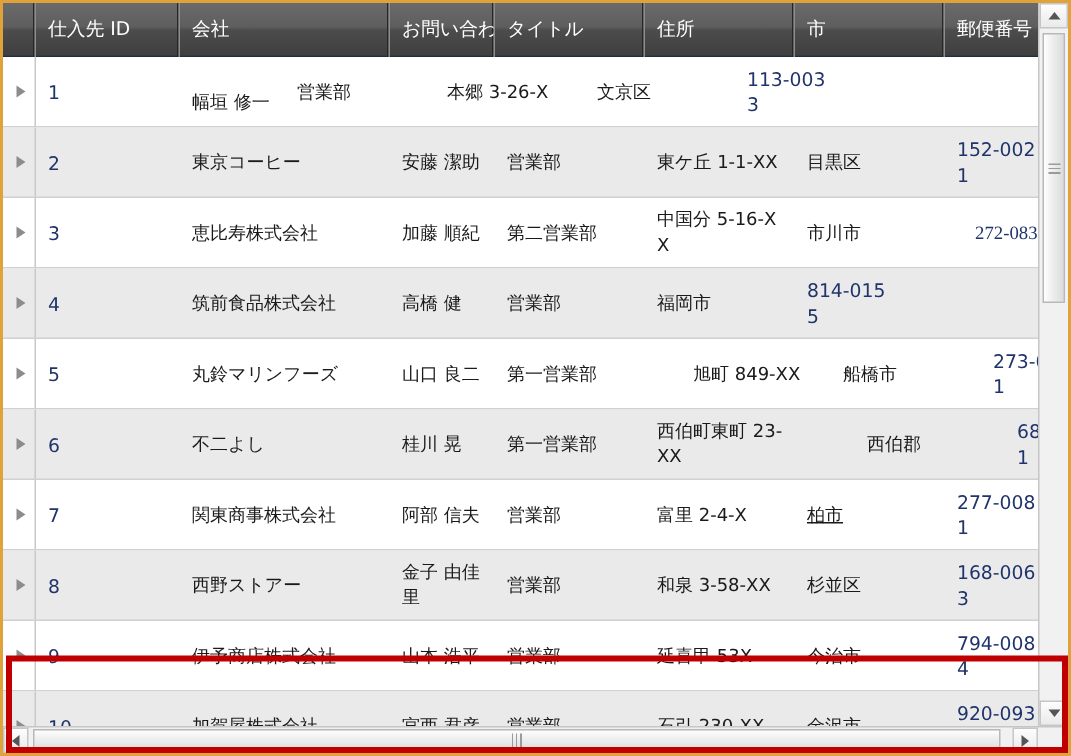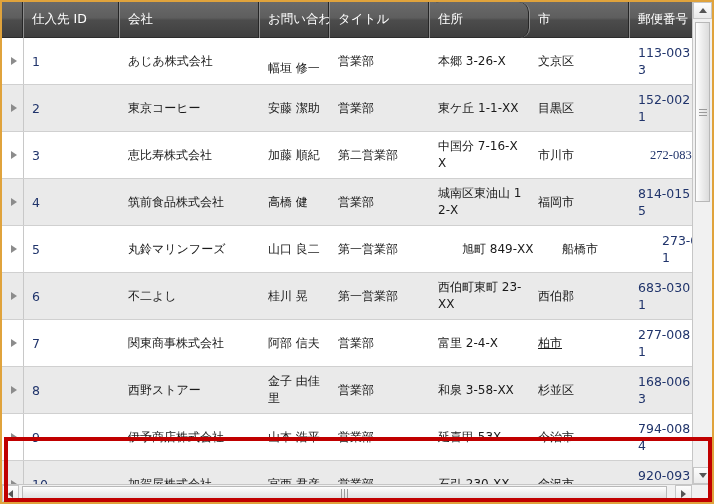--- a/index.html
+++ b/index.html
@@ -244,32 +244,31 @@
 <body>
 
 <div id="grid-frame" style="border-color: rgb(224, 163, 60);">
 
   <div id="header-row">
       <div class="hcell first" style="width: 22px; flex: 0 0 22px;"></div>
       <div class="hcell" style="width: 96px; flex: 0 0 96px;">仕入先 ID</div>
       <div class="hcell" style="width: 140px; flex: 0 0 140px;">会社</div>
       <div class="hcell" style="width: 70px; flex: 0 0 70px;">お問い合わせ先</div>
       <div class="hcell" style="width: 100px; flex: 0 0 100px; font-family: Liberation Serif, serif;">タイトル</div>
-      <div class="hcell" style="width: 100px; flex: 0 0 100px; border-radius: 10px;">住所</div>
+      <div class="hcell" style="width: 100px; flex: 0 0 100px;">住所</div>
       <div class="hcell" style="width: 100px; flex: 0 0 100px;">市</div>
       <div class="hcell last" style="width: 82px; flex: 0 0 82px;">郵便番号</div>
     </div>
 
   <div id="data-viewport">
       <div class="drow">
         <div class="dcell sel" style="width: 22px; flex: 0 0 22px;">
           <div class="rowarrow"></div>
         </div>
         <div class="dcell num" style="width: 96px; flex: 0 0 96px;">1</div>
-        <div class="dcell" style="width: 140px; flex: 0 0 140px;">あじあ株式会社</div>
         <div class="dcell" style="width: 70px; flex: 0 0 70px; margin-top: 14px;">幅垣 修一</div>
         <div class="dcell" style="width: 100px; flex: 0 0 100px;">営業部</div>
         <div class="dcell" style="width: 100px; flex: 0 0 100px;">本郷 3-26-X</div>
         <div class="dcell" style="width: 100px; flex: 0 0 100px;">文京区</div>
         <div class="dcell postal" style="width: 82px; flex: 0 0 82px;">113-0033</div>
       </div>
       <div class="drow alt">
         <div class="dcell sel" style="width: 22px; flex: 0 0 22px;">
           <div class="rowarrow"></div>
         </div>
@@ -282,33 +281,32 @@
         <div class="dcell postal" style="width: 82px; flex: 0 0 82px;">152-0021</div>
       </div>
       <div class="drow">
         <div class="dcell sel" style="width: 22px; flex: 0 0 22px;">
           <div class="rowarrow"></div>
         </div>
         <div class="dcell num" style="width: 96px; flex: 0 0 96px;">3</div>
         <div class="dcell" style="width: 140px; flex: 0 0 140px;">恵比寿株式会社</div>
         <div class="dcell" style="width: 70px; flex: 0 0 70px;">加藤 順紀</div>
         <div class="dcell" style="width: 100px; flex: 0 0 100px;">第二営業部</div>
-        <div class="dcell" style="width: 100px; flex: 0 0 100px;">中国分 7-16-XX</div>
+        <div class="dcell" style="width: 100px; flex: 0 0 100px;">中国分 5-16-XX</div>
         <div class="dcell" style="width: 100px; flex: 0 0 100px;">市川市</div>
         <div class="dcell postal" style="width: 82px; flex: 0 0 82px; font-family: Liberation Serif, serif;">272-0835</div>
       </div>
       <div class="drow alt">
         <div class="dcell sel" style="width: 22px; flex: 0 0 22px;">
           <div class="rowarrow"></div>
         </div>
         <div class="dcell num" style="width: 96px; flex: 0 0 96px;">4</div>
         <div class="dcell" style="width: 140px; flex: 0 0 140px;">筑前食品株式会社</div>
         <div class="dcell" style="width: 70px; flex: 0 0 70px;">高橋 健</div>
         <div class="dcell" style="width: 100px; flex: 0 0 100px;">営業部</div>
-        <div class="dcell" style="width: 100px; flex: 0 0 100px;">城南区東油山 12-X</div>
         <div class="dcell" style="width: 100px; flex: 0 0 100px;">福岡市</div>
         <div class="dcell postal" style="width: 82px; flex: 0 0 82px;">814-0155</div>
       </div>
       <div class="drow">
         <div class="dcell sel" style="width: 22px; flex: 0 0 22px;">
           <div class="rowarrow"></div>
         </div>
         <div class="dcell num" style="width: 96px; flex: 0 0 96px;">5</div>
         <div class="dcell" style="width: 140px; flex: 0 0 140px;">丸鈴マリンフーズ</div>
         <div class="dcell" style="width: 70px; flex: 0 0 70px;">山口 良二</div>
@@ -319,21 +317,21 @@
       </div>
       <div class="drow alt">
         <div class="dcell sel" style="width: 22px; flex: 0 0 22px;">
           <div class="rowarrow"></div>
         </div>
         <div class="dcell num" style="width: 96px; flex: 0 0 96px;">6</div>
         <div class="dcell" style="width: 140px; flex: 0 0 140px;">不二よし</div>
         <div class="dcell" style="width: 70px; flex: 0 0 70px;">桂川 晃</div>
         <div class="dcell" style="width: 100px; flex: 0 0 100px;">第一営業部</div>
         <div class="dcell" style="width: 100px; flex: 0 0 100px;">西伯町東町 23-XX</div>
-        <div class="dcell" style="width: 100px; flex: 0 0 100px;">西伯郡</div>
+        <div class="dcell" style="width: 100px; flex: 0 0 100px; margin-left: 40px;">西伯郡</div>
         <div class="dcell postal" style="width: 82px; flex: 0 0 82px;">683-0301</div>
       </div>
       <div class="drow">
         <div class="dcell sel" style="width: 22px; flex: 0 0 22px;">
           <div class="rowarrow"></div>
         </div>
         <div class="dcell num" style="width: 96px; flex: 0 0 96px;">7</div>
         <div class="dcell" style="width: 140px; flex: 0 0 140px;">関東商事株式会社</div>
         <div class="dcell" style="width: 70px; flex: 0 0 70px;">阿部 信夫</div>
         <div class="dcell" style="width: 100px; flex: 0 0 100px;">営業部</div>

